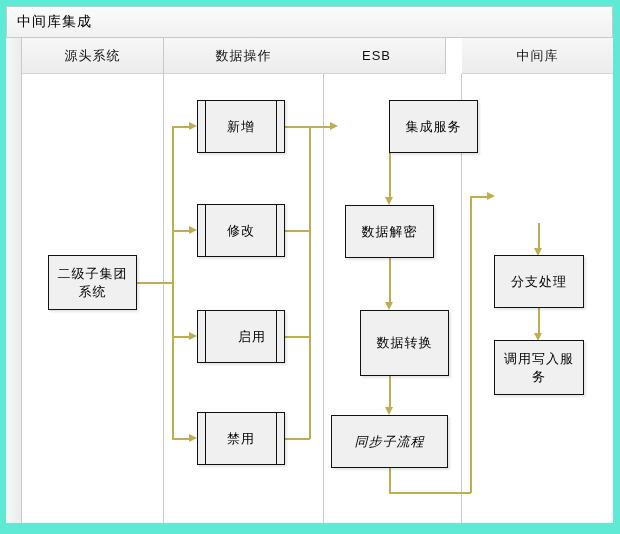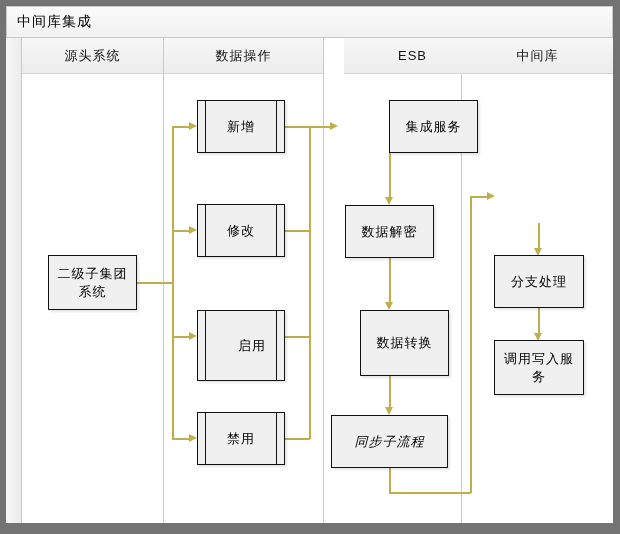--- a/index.html
+++ b/index.html
@@ -1,21 +1,21 @@
 <!DOCTYPE html>
 <html><head>
 <meta charset="utf-8">
 <style>
   html,body{margin:0;padding:0;background:#ffffff;}
   body{font-family:"Liberation Sans","DejaVu Sans",sans-serif;}
 
   #canvas{
     position:relative;
     width:620px;height:534px;
-    background:#737373;
+    background:#5eead4;
     overflow:hidden;
   }
 
   
   .pool{
     position:absolute;
     left:6px;top:6px;
     width:607px;height:517px;
     border:1px solid #c9c9c9;
     background:#ffffff;
@@ -115,21 +115,21 @@
 <div id="canvas">
 
   <div class="pool"></div>
 
   <div class="pool-title">中间库集成</div>
 
   <div class="pool-side"></div>
 
   <div class="lane-head" style="left:22px;width:142px;">源头系统</div>
   <div class="lane-head" style="left:164px;width:160px;">数据操作</div>
-  <div class="lane-head" style="left:344px;width:138px;">ESB</div>
+  <div class="lane-head" style="left:308px;width:138px;">ESB</div>
   <div class="lane-head lane-last" style="left:462px;width:151px;">中间库</div>
 
   <div class="lane-body" style="left:22px;width:142px;"></div>
   <div class="lane-body" style="left:164px;width:160px;"></div>
   <div class="lane-body" style="left:324px;width:138px;"></div>
   <div class="lane-body lane-last" style="left:462px;width:151px;"></div>
 
   <div class="conn h" style="left:137px;top:282px;width:36px;"></div>
 
   <div class="conn v" style="left:172px;top:126px;height:312px;"></div>
@@ -175,21 +175,21 @@
   <div class="conn v" style="left:538px;top:308px;height:25px;"></div>
   <div class="arrow down" style="left:534px;top:333px;"></div>
 
   <div class="node" style="left:48px;top:255px;width:89px;height:55px;flex-direction:column;">
     <span>二级子集团</span>
     <span>系统</span>
   </div>
 
   <div class="node sub" style="left:197px;top:100px;width:88px;height:53px;">新增</div>
   <div class="node sub" style="left:197px;top:204px;width:88px;height:53px;">修改</div>
-  <div class="node sub" style="left:197px;top:310px;width:88px;height:71px;padding-left:28px;">启用</div>
+  <div class="node sub" style="left:197px;top:310px;width:88px;height:53px;padding-left:28px;">启用</div>
   <div class="node sub" style="left:197px;top:412px;width:88px;height:53px;">禁用</div>
 
   <div class="node" style="left:345px;top:100px;width:89px;height:53px;margin-left:44px;">集成服务</div>
   <div class="node" style="left:345px;top:205px;width:89px;height:53px;">数据解密</div>
   <div class="node" style="left:340px;top:310px;width:89px;height:66px;margin-left:20px;">数据转换</div>
   <div class="node" style="left:331px;top:415px;width:117px;height:53px;font-style:italic;">同步子流程</div>
 
   <div class="node" style="left:494px;top:255px;width:90px;height:53px;">分支处理</div>
   <div class="node" style="left:494px;top:340px;width:90px;height:55px;flex-direction:column;">
     <span>调用写入服</span>

